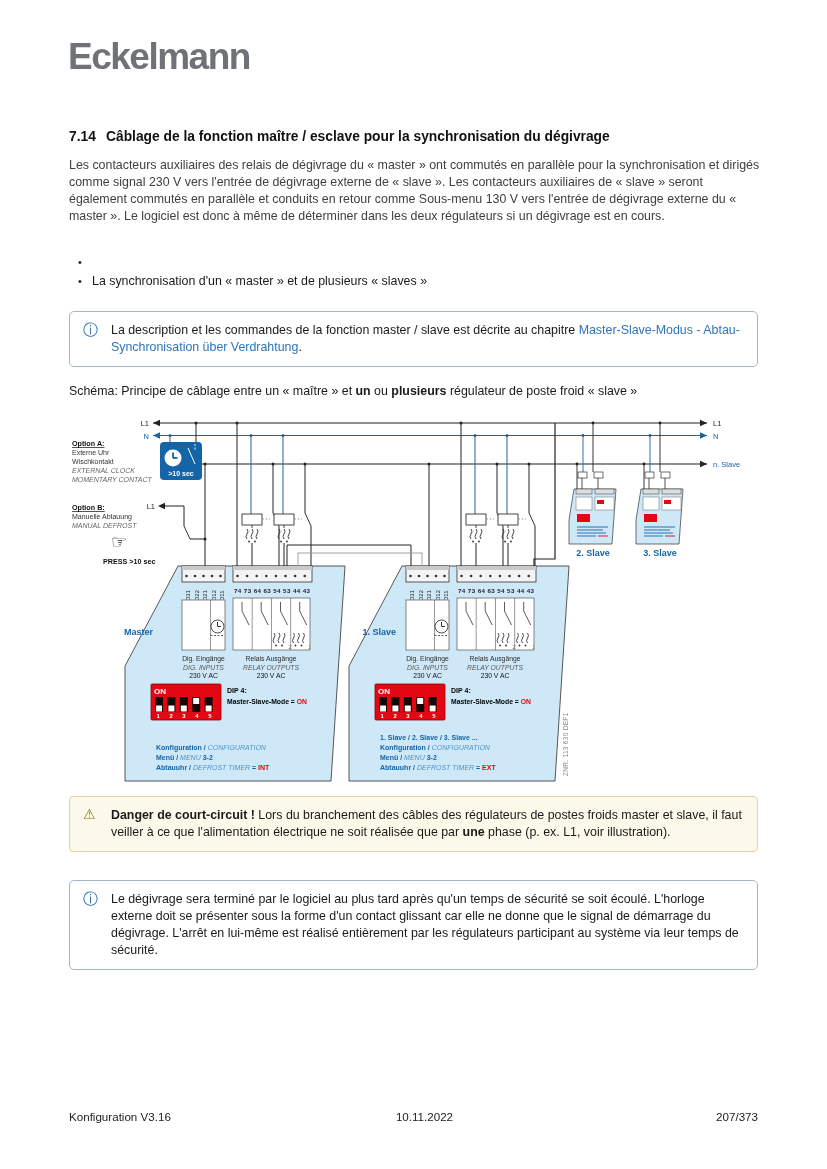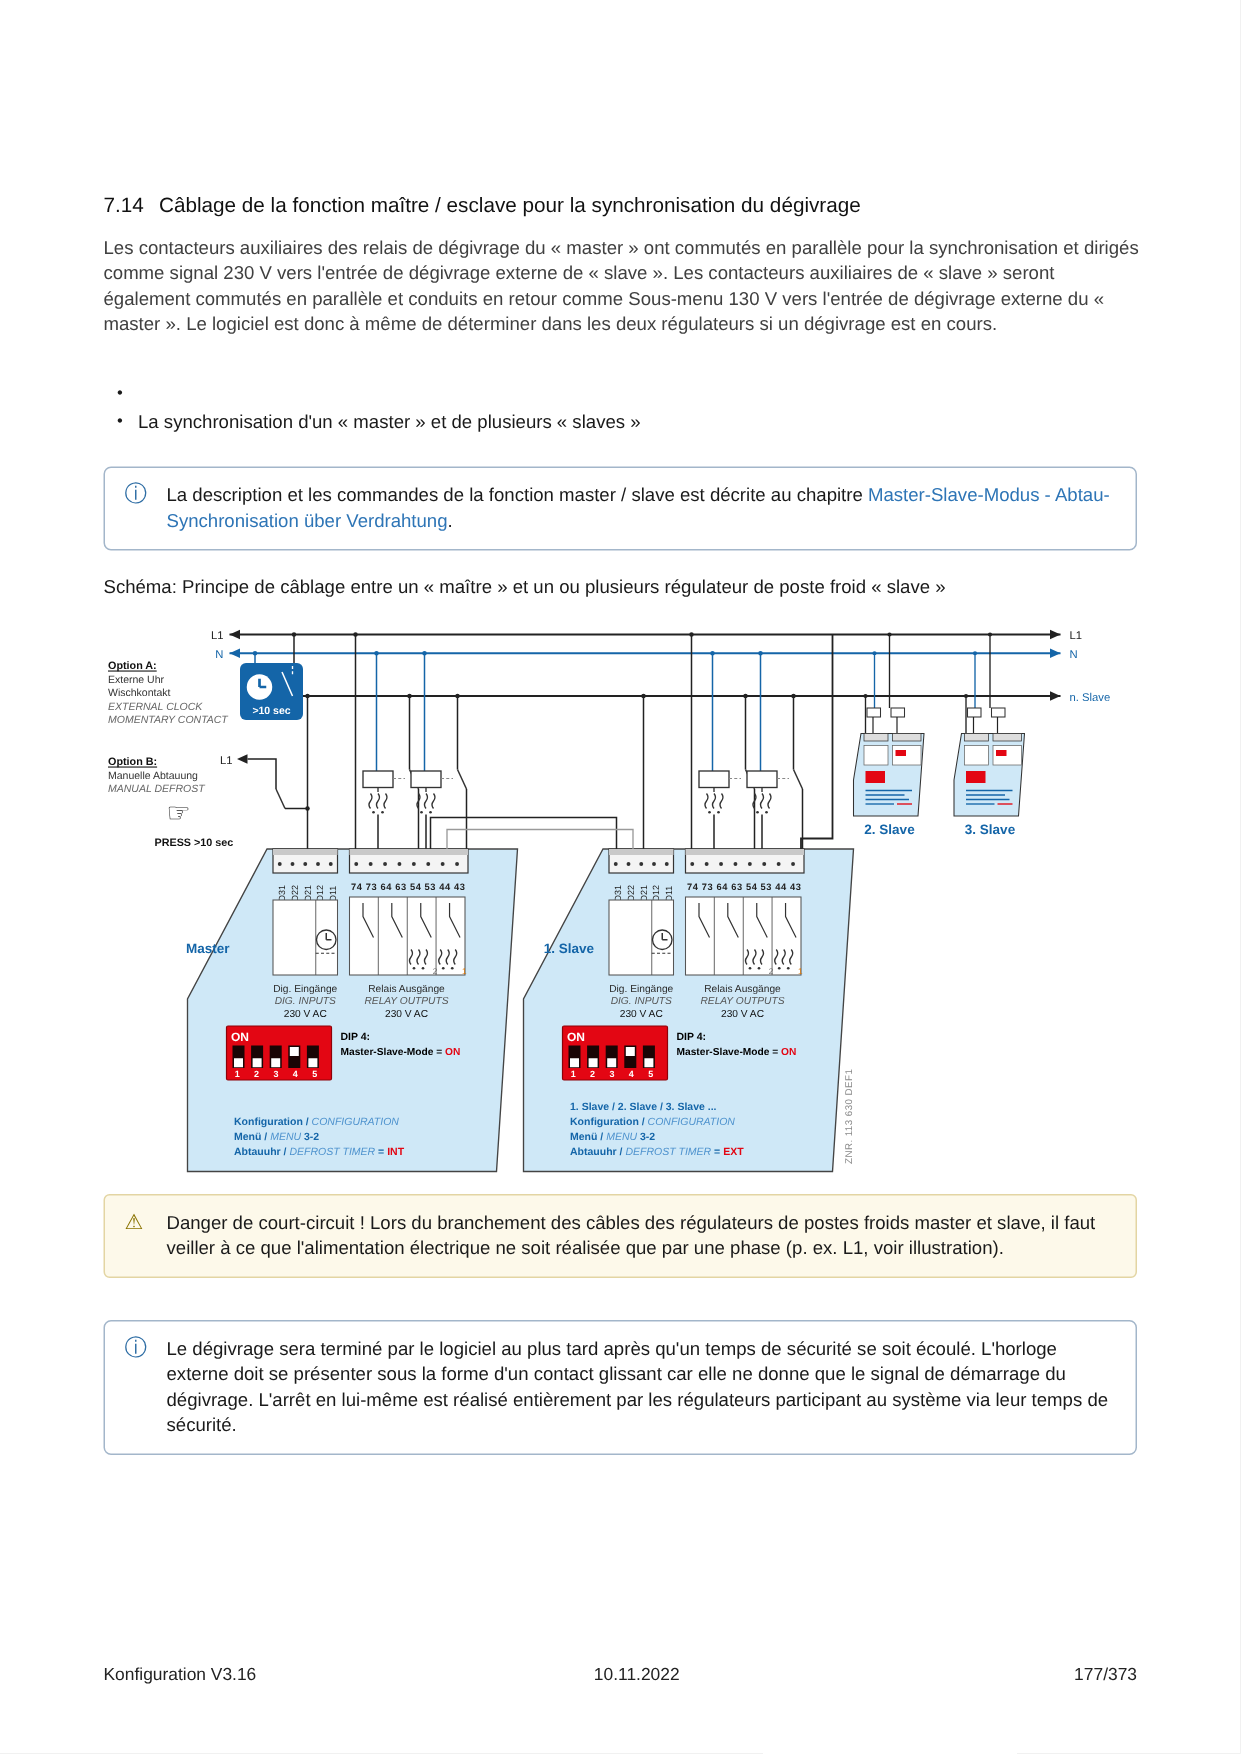--- a/index.html
+++ b/index.html
@@ -1,45 +1,46 @@
 <!DOCTYPE html>
 <html><head>
 <meta charset="utf-8">
 <style>
   html,body{margin:0;padding:0;background:#e8e8e8;}
   .page{position:relative;width:827px;height:1169px;background:#ffffff;margin:0 auto;
         font-family:"Liberation Sans",sans-serif;color:#1a1a1a;overflow:hidden;}
   .abs{position:absolute;}
   .logo{top:36px;left:68px;font-size:37px;font-weight:bold;color:#6f7377;letter-spacing:-1.5px;}
-  .heading{top:129px;left:69px;font-size:13.8px;font-weight:normal;color:#111;}
+  .heading{top:129px;left:69px;font-size:13.8px;font-weight:bold;color:#111;}
   .heading .num{display:inline-block;width:37px;}
   .bodytext{font-size:12.4px;line-height:16.9px;color:#404040;}
   .intro{top:157px;left:69px;width:695px;}
   .bullets{top:253px;left:78px;width:680px;}
   .bullets .li{display:flex;line-height:18.6px;font-size:12.4px;}
   .bullets .dot{width:14px;font-size:11px;}
   .notebox{left:69px;width:689px;box-sizing:border-box;background:#fff;border:1px solid #a3b6ca;
            border-radius:5px;padding:10px 14px 10px 41px;font-size:12.4px;line-height:17px;}
   .nicon{position:absolute;left:13px;top:9px;color:#2e6da4;font-size:15px;}
   .link{color:#2e75b6;text-decoration:none;}
   .caption{top:384px;left:69px;font-size:12.4px;}
   .warnbox{top:796px;left:69px;width:689px;box-sizing:border-box;background:#fdf9ea;border:1px solid #e3d5a3;
            border-radius:4px;padding:10px 14px 10px 41px;font-size:12.4px;line-height:17px;}
   .wicon{position:absolute;left:13px;top:9px;color:#8a7300;font-size:14px;}
   .footer{top:1110px;left:69px;width:689px;font-size:11.6px;color:#222;}
   .footer .c{position:absolute;left:11px;width:100%;text-align:center;}
   .footer .r{position:absolute;right:0;}
-  b.blk{font-weight:normal;}
+  b.blk{font-weight:bold;}
   svg text{font-family:"Liberation Sans",sans-serif;}
 </style>
 </head>
 <body>
 
 <div class="page">
 
+  <div class="abs logo">Eckelmann</div>
 
   <div class="abs heading">
     <span class="num">7.14</span><span>Câblage de la fonction maître / esclave pour la synchronisation du dégivrage</span>
   </div>
 
   <div class="abs intro bodytext">
     <div>Les contacteurs auxiliaires des relais de dégivrage du « master » ont commutés en parallèle pour la synchronisation et dirigés comme signal 230 V vers l'entrée de dégivrage externe de « slave ». Les contacteurs auxiliaires de « slave » seront également commutés en parallèle et conduits en retour comme Sous-menu 130 V vers l'entrée de dégivrage externe du « master ». Le logiciel est donc à même de déterminer dans les deux régulateurs si un dégivrage est en cours.</div>
   </div>
 
   <div class="abs bullets">
@@ -290,16 +291,16 @@
   </div>
 
   <div class="abs notebox" style="top:880px;">
     <span class="nicon">ⓘ</span>
     <span>Le dégivrage sera terminé par le logiciel au plus tard après qu'un temps de sécurité se soit écoulé. L'horloge externe doit se présenter sous la forme d'un contact glissant car elle ne donne que le signal de démarrage du dégivrage. L'arrêt en lui-même est réalisé entièrement par les régulateurs participant au système via leur temps de sécurité.</span>
   </div>
 
   <div class="abs footer">
     <span>Konfiguration V3.16</span>
     <span class="c">10.11.2022</span>
-    <span class="r">177/373</span>
+    <span class="r">207/373</span>
   </div>
 
 </div>
 
 </body></html>

